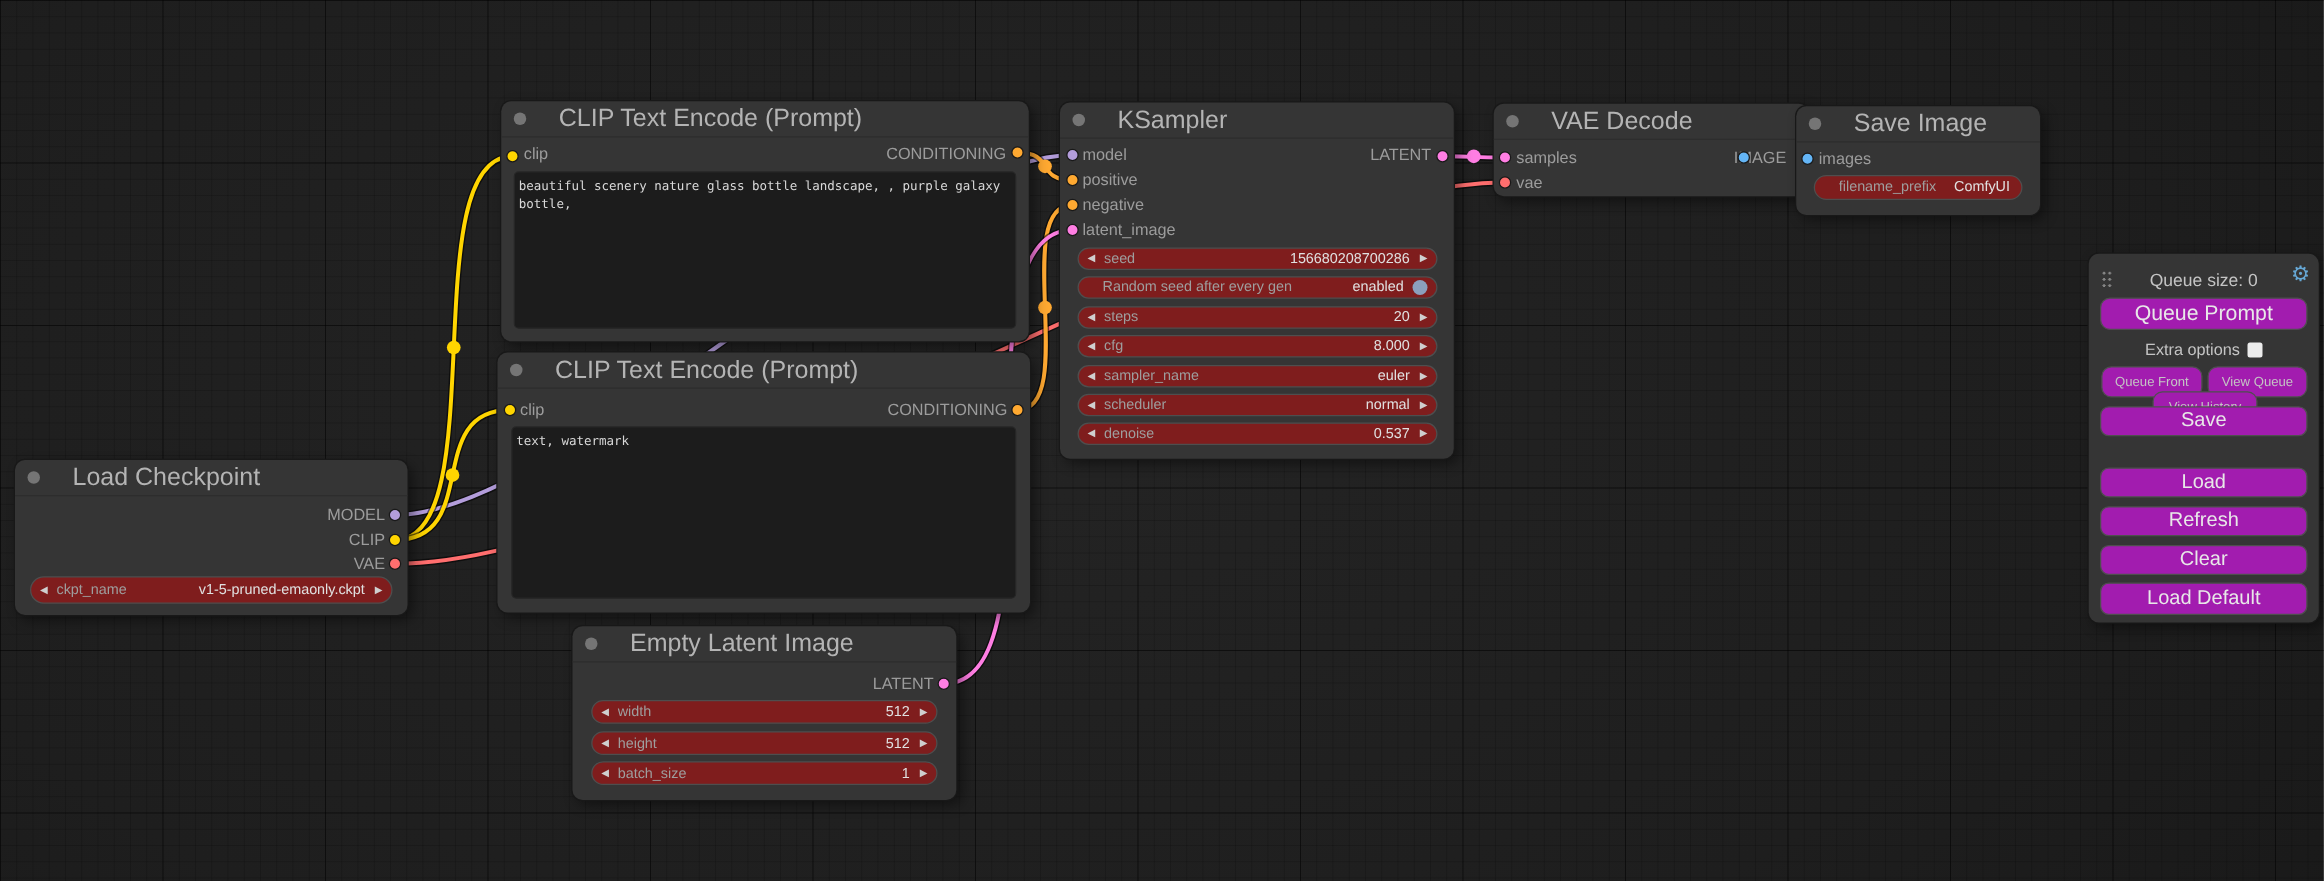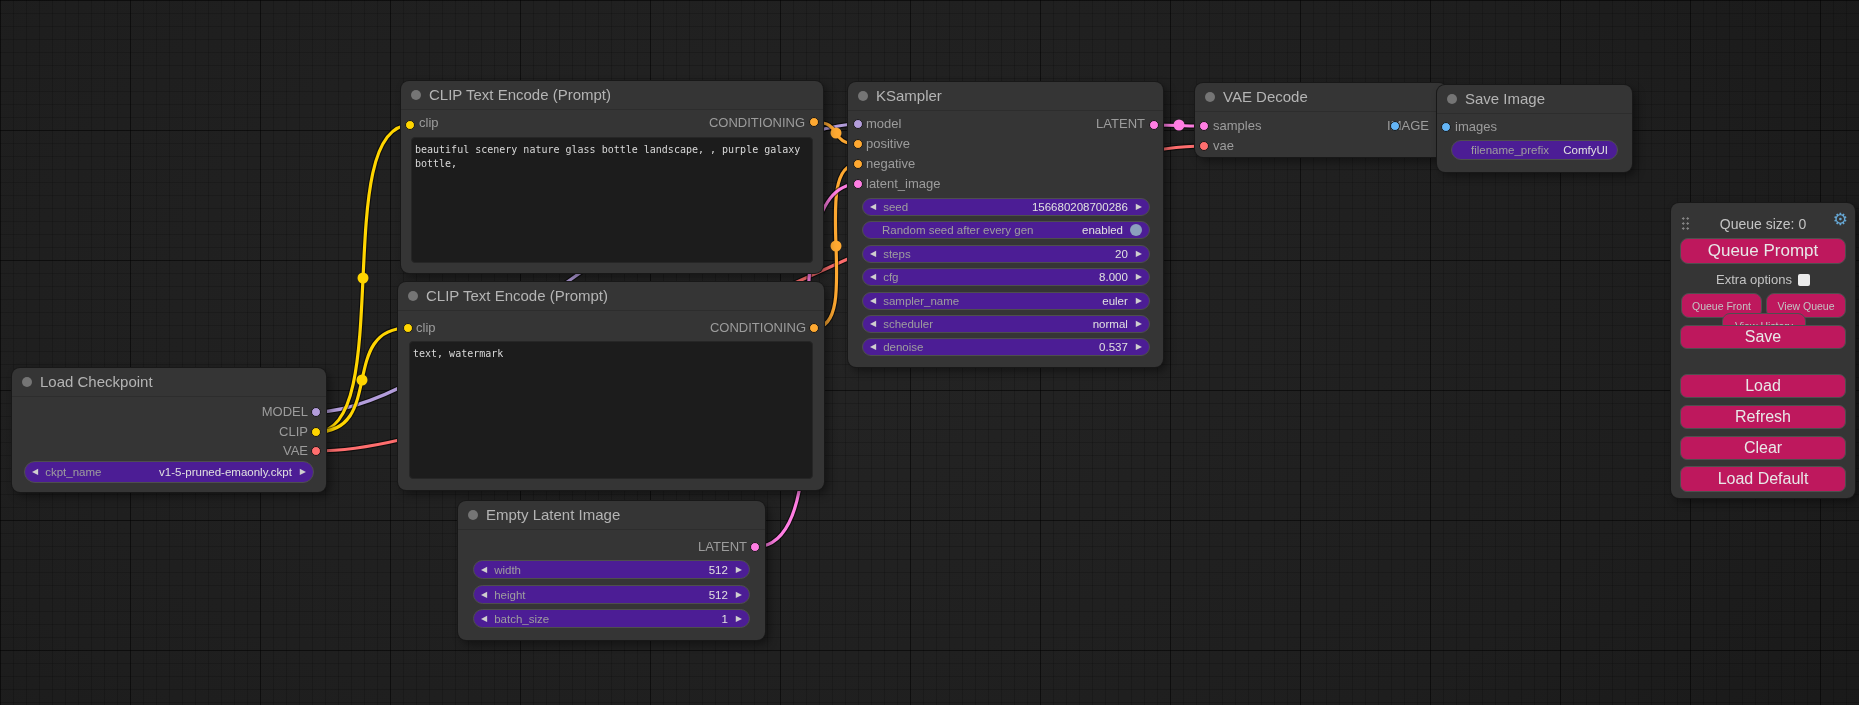--- a/index.html
+++ b/index.html
@@ -12,54 +12,54 @@
       linear-gradient(rgba(0,0,0,.17) 1px, transparent 1px),
       linear-gradient(90deg, rgba(0,0,0,.17) 1px, transparent 1px),
       radial-gradient(1500px 850px at 42% 45%, #242424 0%, #1e1e1e 60%, #171717 100%);
     background-size:130px 130px,130px 130px,13px 13px,13px 13px,100% 100%;}
   svg.layer{position:absolute;left:0;top:0;z-index:0;pointer-events:none;}
   svg.layer.top{z-index:3;}
   .wire-outline{fill:none;stroke:rgba(0,0,0,.55);stroke-width:5.5;}
   .wire{fill:none;stroke-width:3.2;}
   .node{position:absolute;background:#353535;border-radius:8px;z-index:2;
     box-shadow:0 0 0 1px #181818, 4px 4px 10px rgba(0,0,0,.45);}
-  .node-title{position:relative;height:28px;line-height:28px;padding-left:28px;
-    font-size:15px;color:#b4b4b4;border-bottom:1px solid #2d2d2d;white-space:nowrap;
+  .node-title{position:relative;height:28px;line-height:28px;padding-left:46px;
+    font-size:20px;color:#b4b4b4;border-bottom:1px solid #2d2d2d;white-space:nowrap;
     overflow:hidden;}
   .collapse-dot{position:absolute;left:10px;top:9px;width:10px;height:10px;
     border-radius:50%;background:#757575;}
   .srow{position:absolute;left:18px;right:18px;height:16px;line-height:16px;
     font-size:13px;color:#9c9c9c;white-space:nowrap;}
   .srow .out{position:absolute;right:0;top:0;}
   .srow .in{position:absolute;left:0;top:0;}
   .prompt-box{position:absolute;background:#1c1c1c;border:1px solid #262626;
     border-radius:4px;color:#d8d8d8;font-family:"DejaVu Sans Mono",monospace;
     font-size:10px;line-height:14px;padding:5px 3px;resize:none;outline:none;
     white-space:pre-wrap;overflow:hidden;box-sizing:border-box;}
-  .widget{position:absolute;display:flex;align-items:center;background:#4c1d95;
+  .widget{position:absolute;display:flex;align-items:center;background:#7f1d1d;
     border:1px solid #4e4e4e;color:#9e9e9e;font-size:11.5px;box-sizing:border-box;
     padding:0 7px;}
   .widget .arrow{font-size:8px;color:#cfcfcf;line-height:1;flex:0 0 auto;}
   .widget .w-label{margin-left:7px;flex:0 1 auto;overflow:hidden;white-space:nowrap;}
   .widget .w-value{margin-left:auto;margin-right:8px;color:#e0e0e0;white-space:nowrap;}
   .widget.no-arrows .w-label{margin-left:12px;}
   .widget.no-arrows .w-value{margin-right:2px;}
   .toggle-circle{width:12px;height:12px;border-radius:50%;background:#8ba0bd;
     margin-left:5px;flex:0 0 auto;}
   
   #queue-panel{position:absolute;left:1671px;top:203px;width:184px;height:295px;
     background:#353535;border-radius:8px;z-index:4;
     box-shadow:0 0 0 1px #181818, 4px 4px 10px rgba(0,0,0,.45);}
   .qp-abs{position:absolute;box-sizing:border-box;}
   #drag-handle{left:10px;top:13px;width:9px;height:14px;
     background-image:radial-gradient(circle,#858585 1.1px, transparent 1.3px);
     background-size:4.5px 5px;}
   #queue-size{left:0;top:13px;width:100%;text-align:center;font-size:14px;color:#c4c4c4;}
   #gear{right:7px;top:8px;font-size:17px;color:#66a7d4;line-height:1;}
-  .qbtn{display:flex;align-items:center;justify-content:center;background:#be185d;
+  .qbtn{display:flex;align-items:center;justify-content:center;background:#a21caf;
     border:1px solid #4f4f4f;border-radius:8px;color:#e8e8e8;cursor:pointer;}
   #btn-queue-prompt{left:9px;top:35px;width:166px;height:26px;font-size:17px;}
   #extra-options{left:0;top:69px;width:100%;display:flex;align-items:center;
     justify-content:center;font-size:13px;color:#c4c4c4;gap:6px;}
   #extra-checkbox{width:12px;height:12px;background:#ececec;border-radius:2px;}
   .qpill{border-radius:8px;font-size:10.5px;color:#c4c4c4;height:25px;}
   #btn-queue-front{left:10px;top:90px;width:81px;}
   #btn-view-queue{left:95px;top:90px;width:80px;}
   #btn-view-history{left:51px;top:110px;width:84px;}
   .qbig{left:9px;width:166px;height:24px;font-size:16px;border-radius:7px;}

